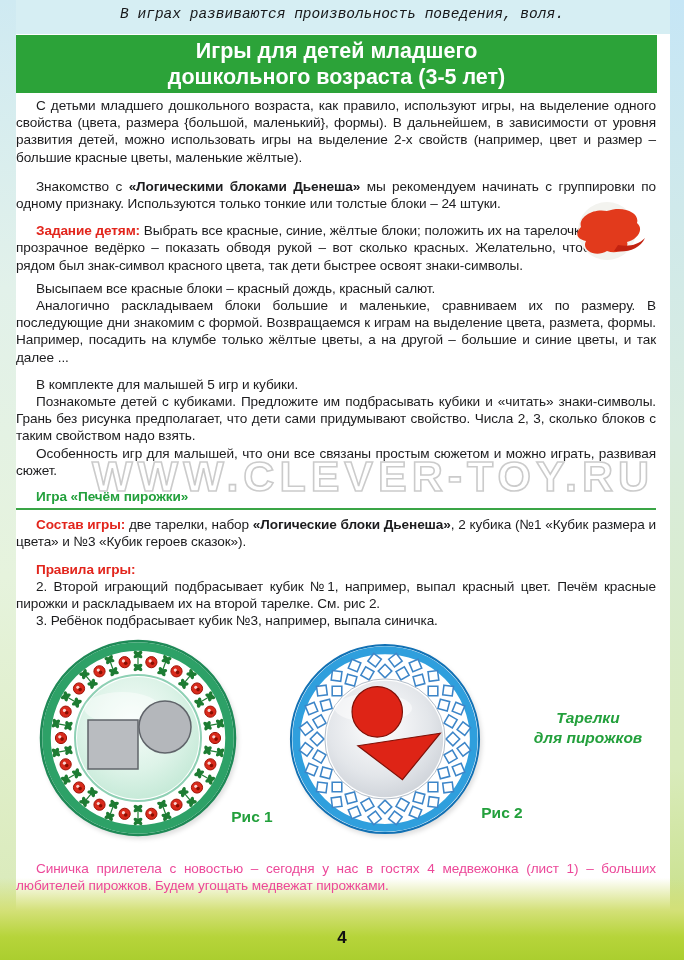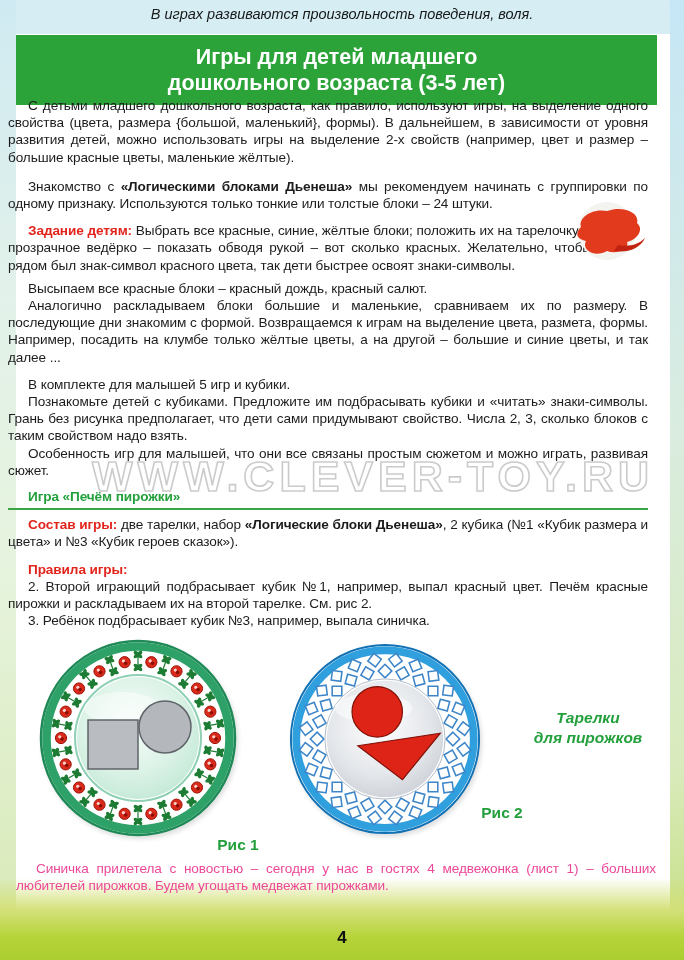--- a/index.html
+++ b/index.html
@@ -11,27 +11,27 @@
   
   .strip-top { position:absolute; left:0; top:0; width:684px; height:34px; background:#d6eef3; z-index:0; }
   .strip-left { position:absolute; left:0; top:0; width:16px; height:960px; z-index:0;
     background:linear-gradient(180deg,#cfeaf2 0%,#e2f1ea 30%,#e6f3dd 60%,#d8e9b4 100%); }
   .strip-right { position:absolute; right:0; top:0; width:14px; height:960px; z-index:0;
     background:linear-gradient(180deg,#c6e6f6 0%,#d9ecdf 45%,#d9ebbc 80%,#c4dd7a 100%); }
   .bottom-grad { position:absolute; left:0; top:878px; width:684px; height:82px; z-index:1;
     background:linear-gradient(180deg, rgba(205,221,102,0) 0%, #d3e077 40%, #b6d43a 72%, #abce2f 100%); }
 
   .top-note { position:absolute; top:6px; left:0; width:684px; text-align:center;
-    font-style:italic; font-size:14.5px; color:#17181a; z-index:2; }
-
-  .title-box { position:absolute; left:16px; top:35px; width:641px; height:70px; background:#2ca339;
+    font-style:italic; font-size:14.5px; color:#17181a; z-index:2;font-family:Liberation Mono, monospace; }
+
+  .title-box { position:absolute; left:16px; top:35px; width:641px; height:58px; background:#2ca339;
     display:flex; flex-direction:column; align-items:center; justify-content:center; z-index:2; }
   .title-box div { color:#ffffff; font-weight:bold; font-size:21.5px; line-height:26px; text-align:center; }
 
-  .flow { position:absolute; left:8px; top:97px; width:640px; z-index:2; color:#1c1c1e; }
+  .flow { position:absolute; left:16px; top:97px; width:640px; z-index:2; color:#1c1c1e; }
   .flow p { font-size:13.6px; line-height:17.2px; text-align:justify; text-indent:20px; letter-spacing:-0.1px; }
   .bold { font-weight:bold; }
   .red { color:#e2251c; font-weight:bold; }
   .mt6 { margin-top:6px; } .mt10 { margin-top:10px; } .mt12 { margin-top:12px; }
   .task-p { width:584px; }
   .no-indent { text-indent:0; }
 
   .game-heading { margin-top:9px; text-align:center; text-indent:0; color:#23a03c;
     font-weight:bold; font-size:18px; line-height:21px; }
   .green-rule { border:none; border-top:2px solid #3aa546; margin-top:3px; margin-bottom:6px; }
@@ -41,21 +41,21 @@
     color:rgba(255,255,255,0.18); -webkit-text-stroke:1.6px rgba(160,160,160,0.55); }
 
   .blob-wrap { position:absolute; left:566px; top:200px; width:84px; height:66px; z-index:2; }
 
   .figures { position:absolute; left:16px; top:632px; width:640px; height:240px; z-index:2; }
   .plate1 { position:absolute; left:22px; top:6px; width:200px; height:200px;
     filter:drop-shadow(2px 3px 2px rgba(0,0,0,0.12)); }
   .plate2 { position:absolute; left:272px; top:10px; width:194px; height:194px;
     filter:drop-shadow(2px 3px 2px rgba(0,0,0,0.12)); }
   .fig-label { position:absolute; width:80px; text-align:center; color:#23a03c; font-weight:bold; font-size:15.5px; }
-  .fig1-label { left:182px; top:176px;margin-top:28px; }
+  .fig1-label { left:196px; top:176px; }
   .fig2-label { left:446px; top:172px; }
   .plates-caption { position:absolute; left:496px; top:76px; width:152px; text-align:center;
     color:#23a03c; font-weight:bold; font-size:15.5px; line-height:20px;font-style:italic; }
 
   .outro { position:absolute; left:16px; top:860px; width:640px; z-index:2;
     font-size:13.6px; line-height:17.2px; text-align:justify; text-indent:20px; color:#ec4899; letter-spacing:-0.1px; }
 
   .page-num { position:absolute; left:0; top:928px; width:684px; text-align:center;
     font-weight:bold; font-size:17px; color:#111; z-index:2; }
 </style>

